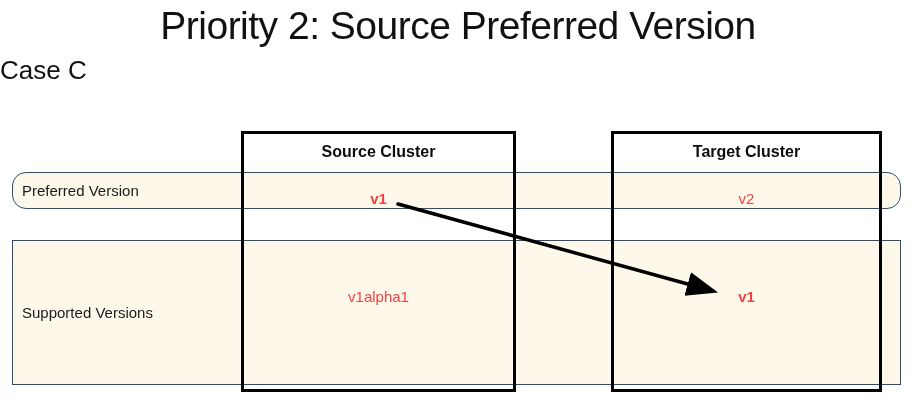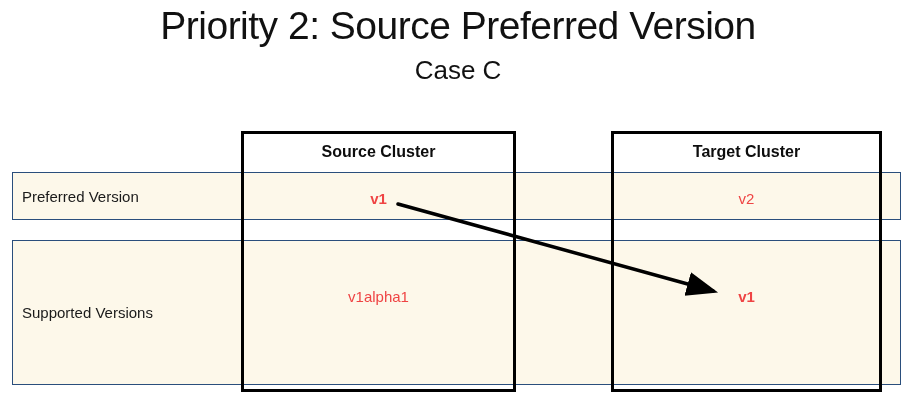--- a/index.html
+++ b/index.html
@@ -25,37 +25,36 @@
     font-size: 39px;
     font-weight: 400;
     letter-spacing: -0.5px;
     color: #111111;
   }
   .subtitle {
     position: absolute;
     top: 55px;
     left: 0;
     width: 916px;
-    text-align: center;
     font-size: 26px;
     font-weight: 400;
     color: #111111;
   }
   .band {
     position: absolute;
     left: 12px;
     width: 889px;
     background: #FDF8EA;
     border: 1.5px solid #2A4E7C;
     box-sizing: border-box;
     display: flex;
     align-items: center;
     z-index: 1;
   }
-  .band-preferred { top: 172px; height: 48px; }
+  .band-preferred { top: 172px; height: 37px; border-radius: 14px; }
   .band-supported { top: 240px; height: 145px; }
   .band-label {
     padding-left: 9px;
     font-size: 15px;
     color: #1a1a1a;
   }
   .cluster-box {
     position: absolute;
     top: 131px;
     height: 261px;

